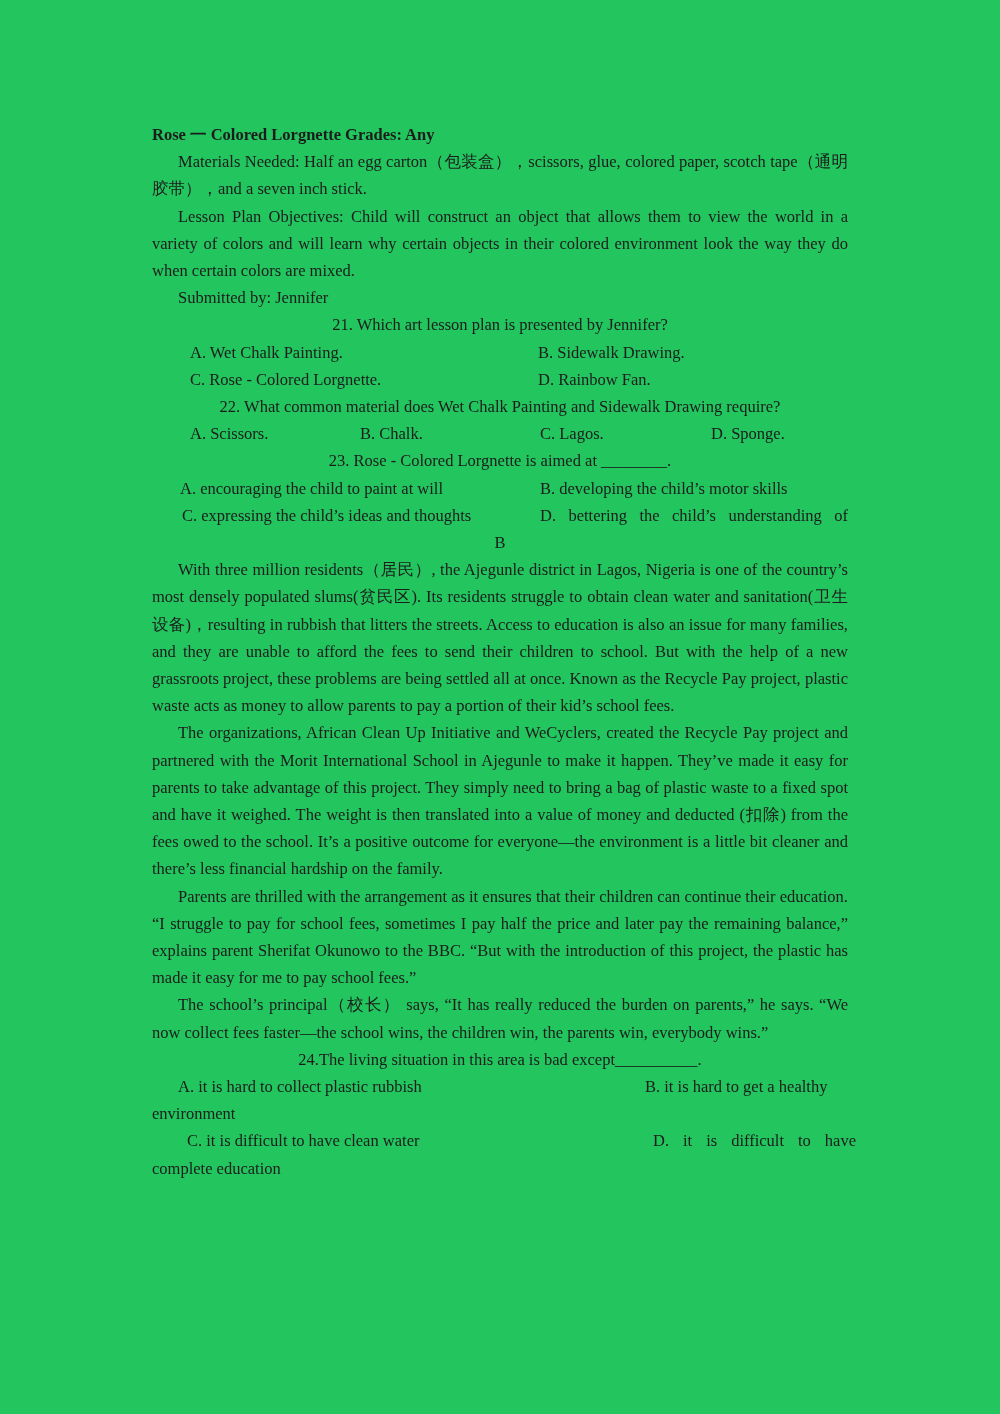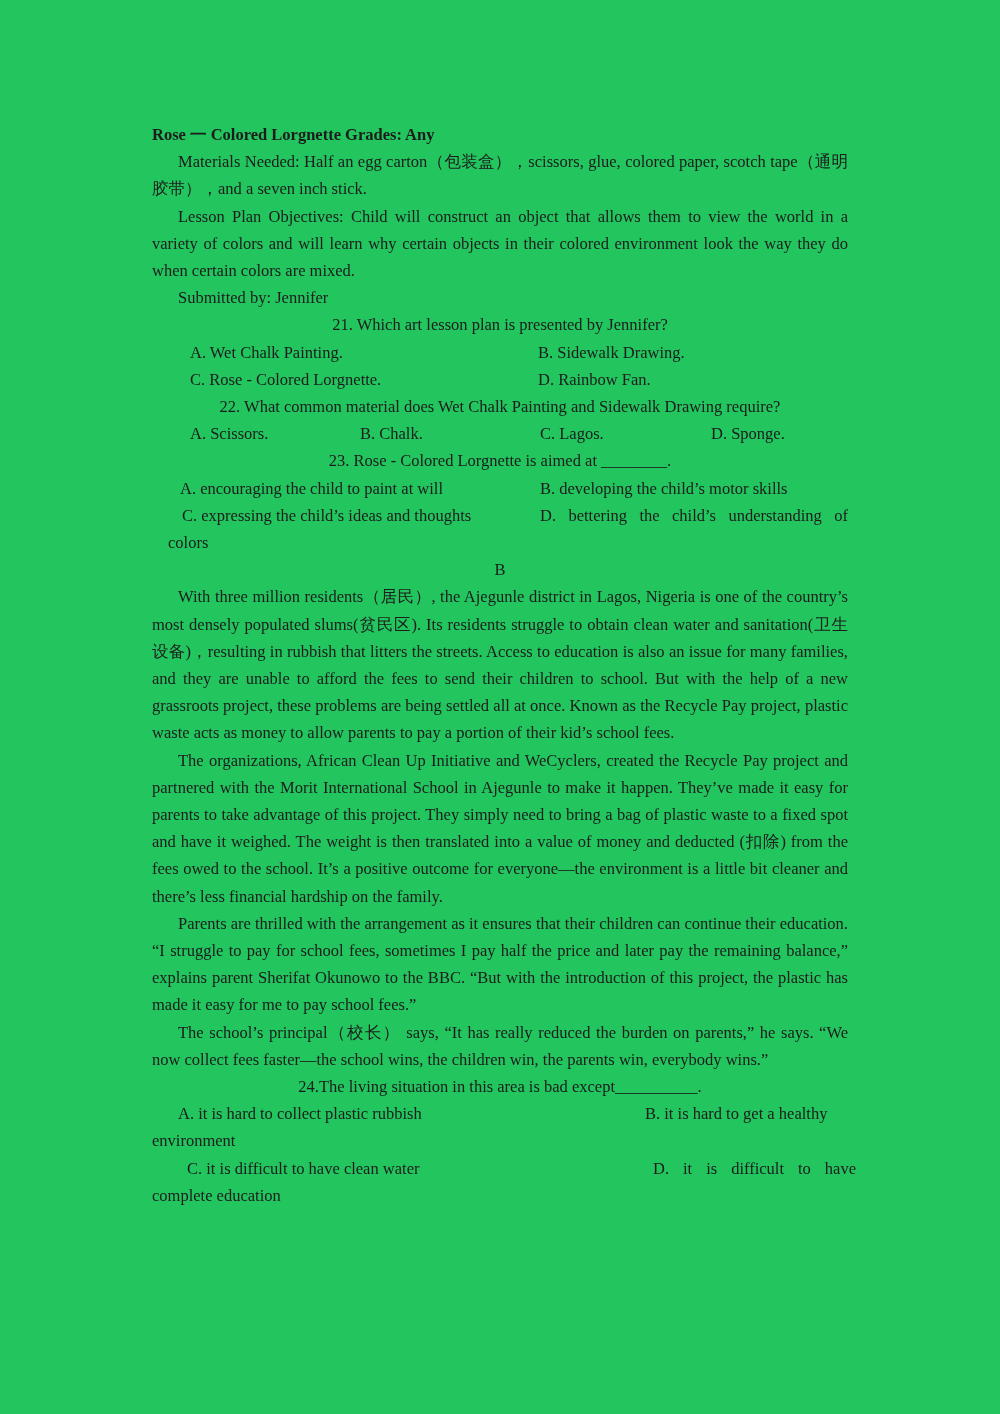--- a/index.html
+++ b/index.html
@@ -72,21 +72,20 @@
 
   <div class="qstem">23. Rose - Colored Lorgnette is aimed at ________.</div>
   <div class="optrow">
     <span class="q23a">A. encouraging the child to paint at will</span>
     <span class="q23b">B. developing the child’s motor skills</span>
   </div>
   <div class="optrow">
     <span class="q23c">C. expressing the child’s ideas and thoughts</span>
     <span class="q23d">D. bettering the child’s understanding of</span>
   </div>
-  <div class="single wrap-colors">colors</div>
 
   <p class="center">B</p>
 
   <p class="para indent">With three million residents（居民）, the Ajegunle district in Lagos, Nigeria is one of the country’s most densely populated slums(贫民区). Its residents struggle to obtain clean water and sanitation(卫生设备)，resulting in rubbish that litters the streets. Access to education is also an issue for many families, and they are unable to afford the fees to send their children to school. But with the help of a new grassroots project, these problems are being settled all at once. Known as the Recycle Pay project, plastic waste acts as money to allow parents to pay a portion of their kid’s school fees.</p>
   <p class="para indent">The organizations, African Clean Up Initiative and WeCyclers, created the Recycle Pay project and partnered with the Morit International School in Ajegunle to make it happen. They’ve made it easy for parents to take advantage of this project. They simply need to bring a bag of plastic waste to a fixed spot and have it weighed. The weight is then translated into a value of money and deducted (扣除) from the fees owed to the school. It’s a positive outcome for everyone—the environment is a little bit cleaner and there’s less financial hardship on the family.</p>
   <p class="para indent">Parents are thrilled with the arrangement as it ensures that their children can continue their education. “I struggle to pay for school fees, sometimes I pay half the price and later pay the remaining balance,” explains parent Sherifat Okunowo to the BBC. “But with the introduction of this project, the plastic has made it easy for me to pay school fees.”</p>
   <p class="para indent">The school’s principal（校长） says, “It has really reduced the burden on parents,” he says. “We now collect fees faster—the school wins, the children win, the parents win, everybody wins.”</p>
 
   <div class="qstem">24.The living situation in this area is bad except__________.</div>
   <div class="optrow">

